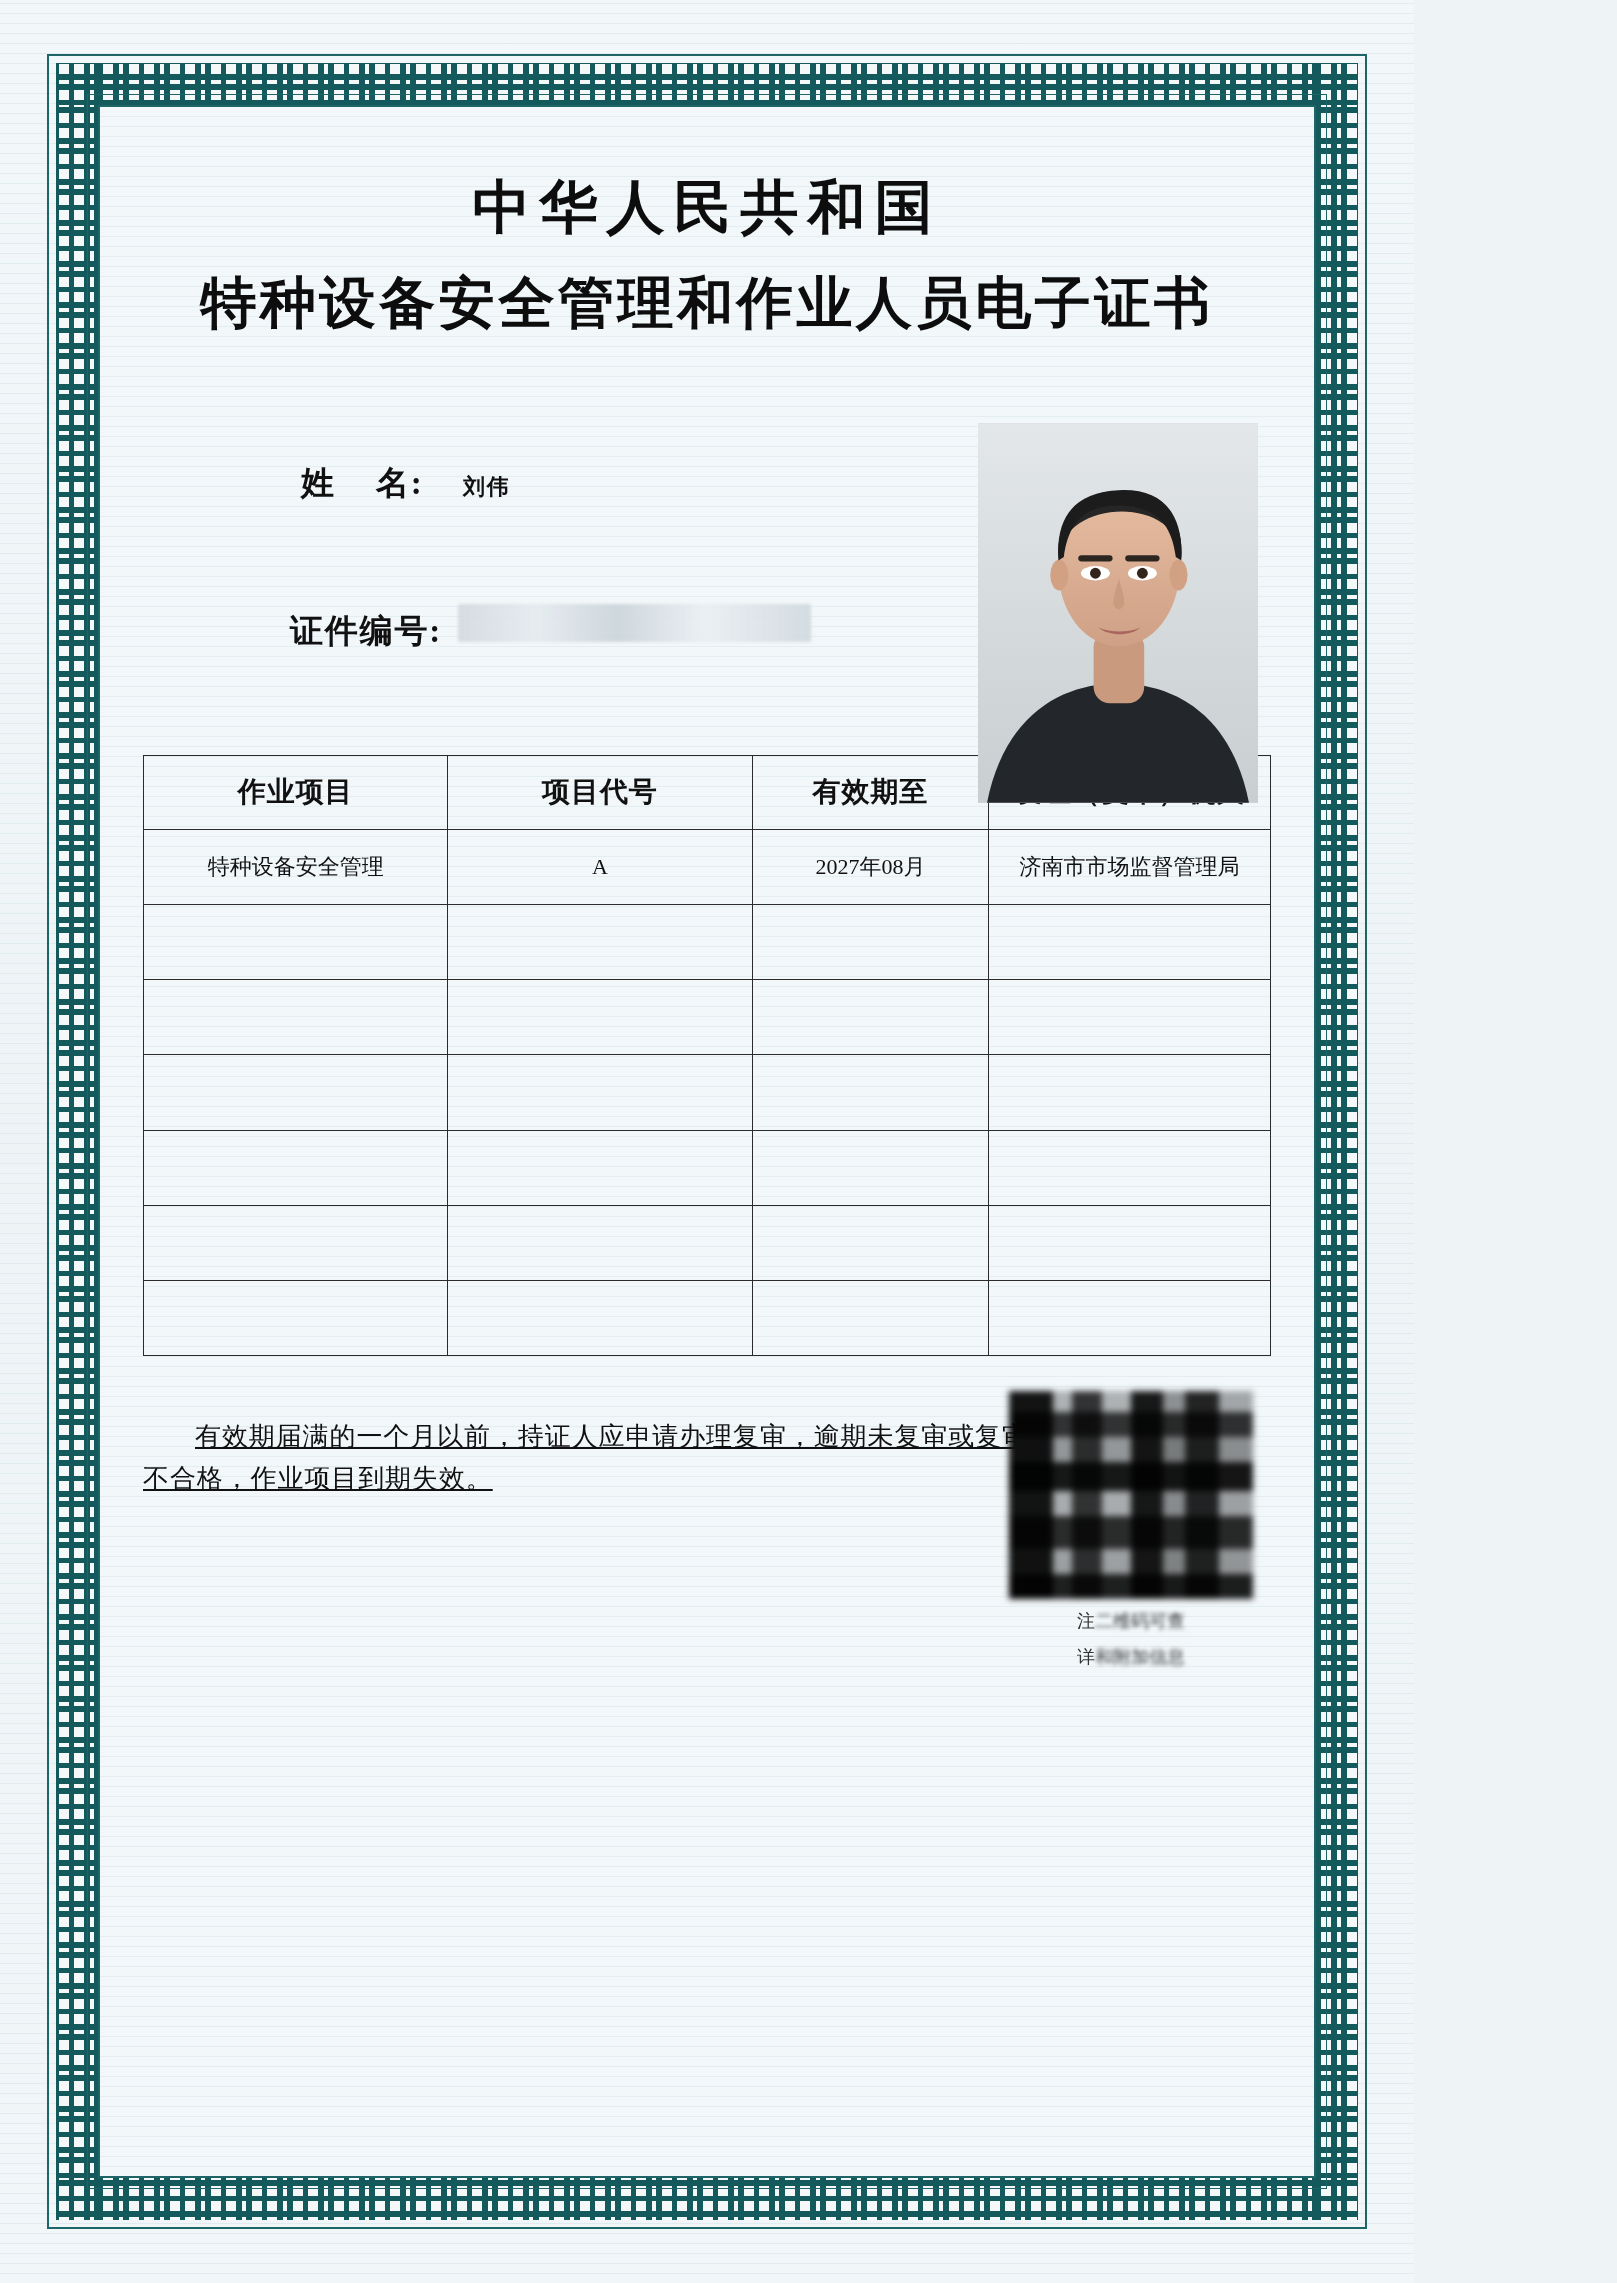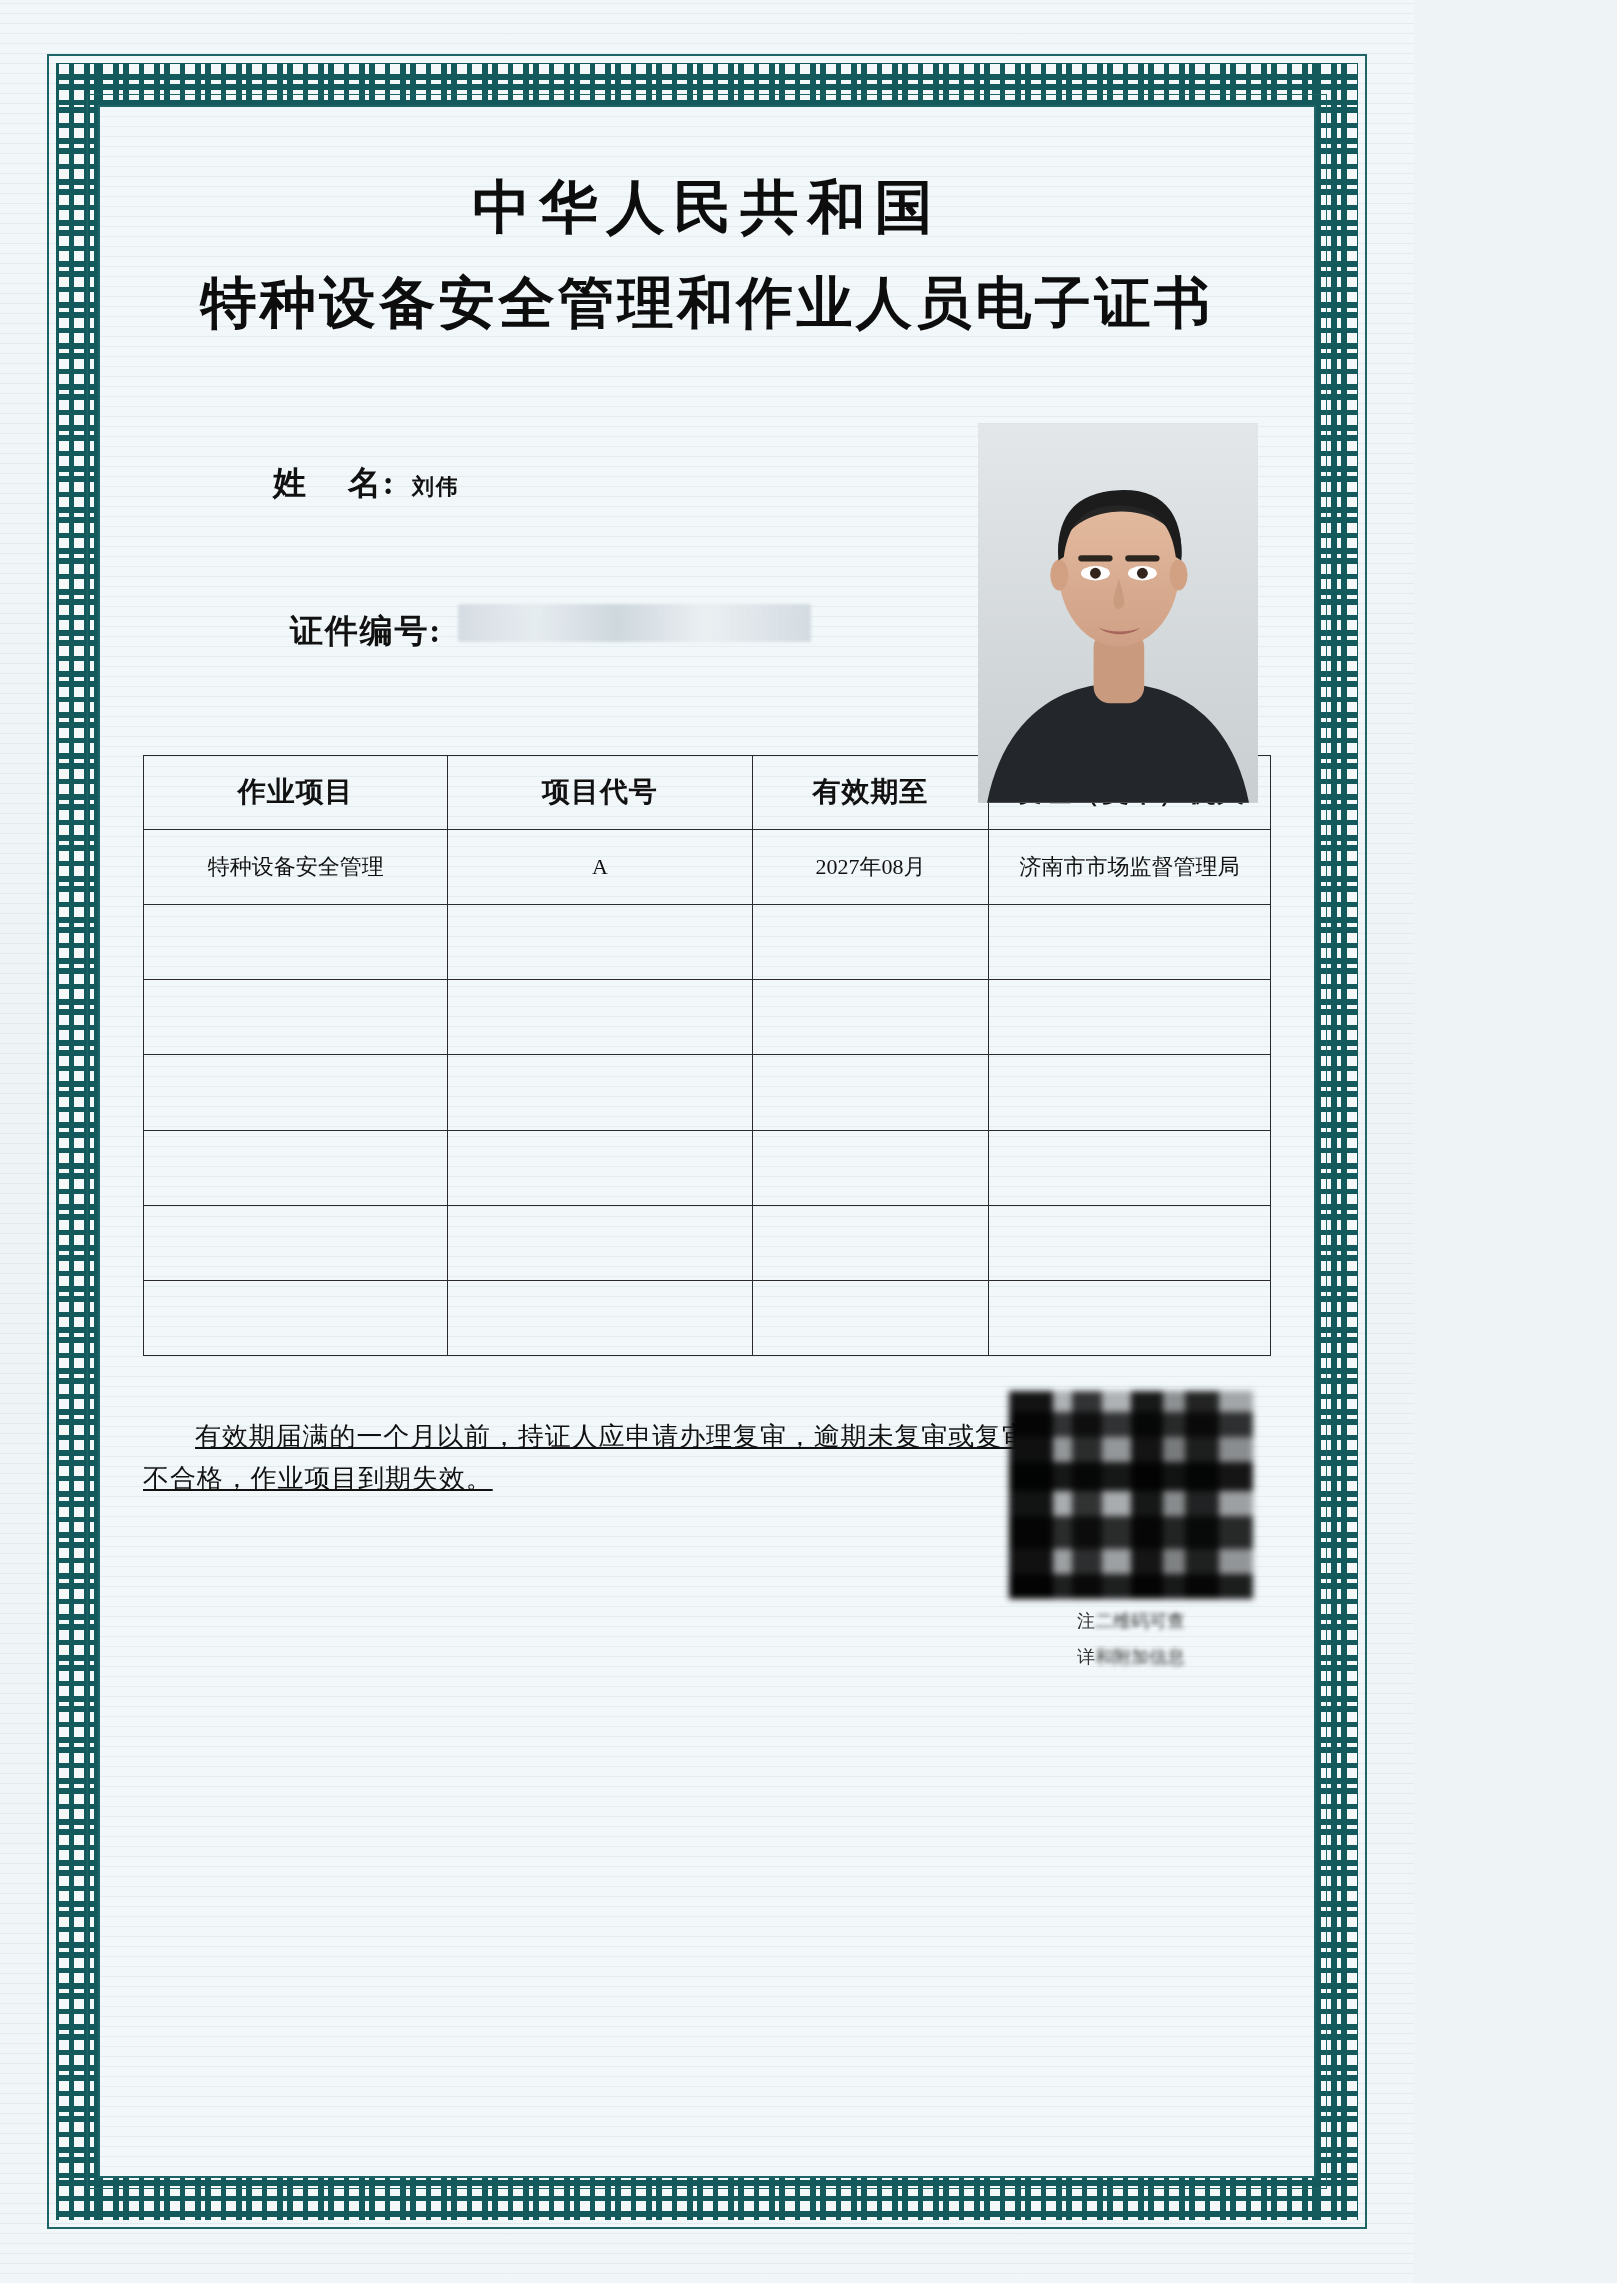--- a/index.html
+++ b/index.html
@@ -134,21 +134,21 @@
   }
   .field {
     position: absolute;
     display: flex;
     align-items: baseline;
     font-size: 33px;
     font-weight: bold;
     color: #111;
     letter-spacing: 1.8px;
   }
-  .field-name { left: 164px; top: 38px; }
+  .field-name { left: 192px; top: 38px; gap: 23px; }
   .field-idno { left: 181px; top: 181px; }
   .field-label { white-space: pre; }
   .field-value {
     margin-left: 16.3px;
     font-weight: bold;
     font-size: 22px;
   }
   .redacted {
     display: inline-block;
     width: 353px;

